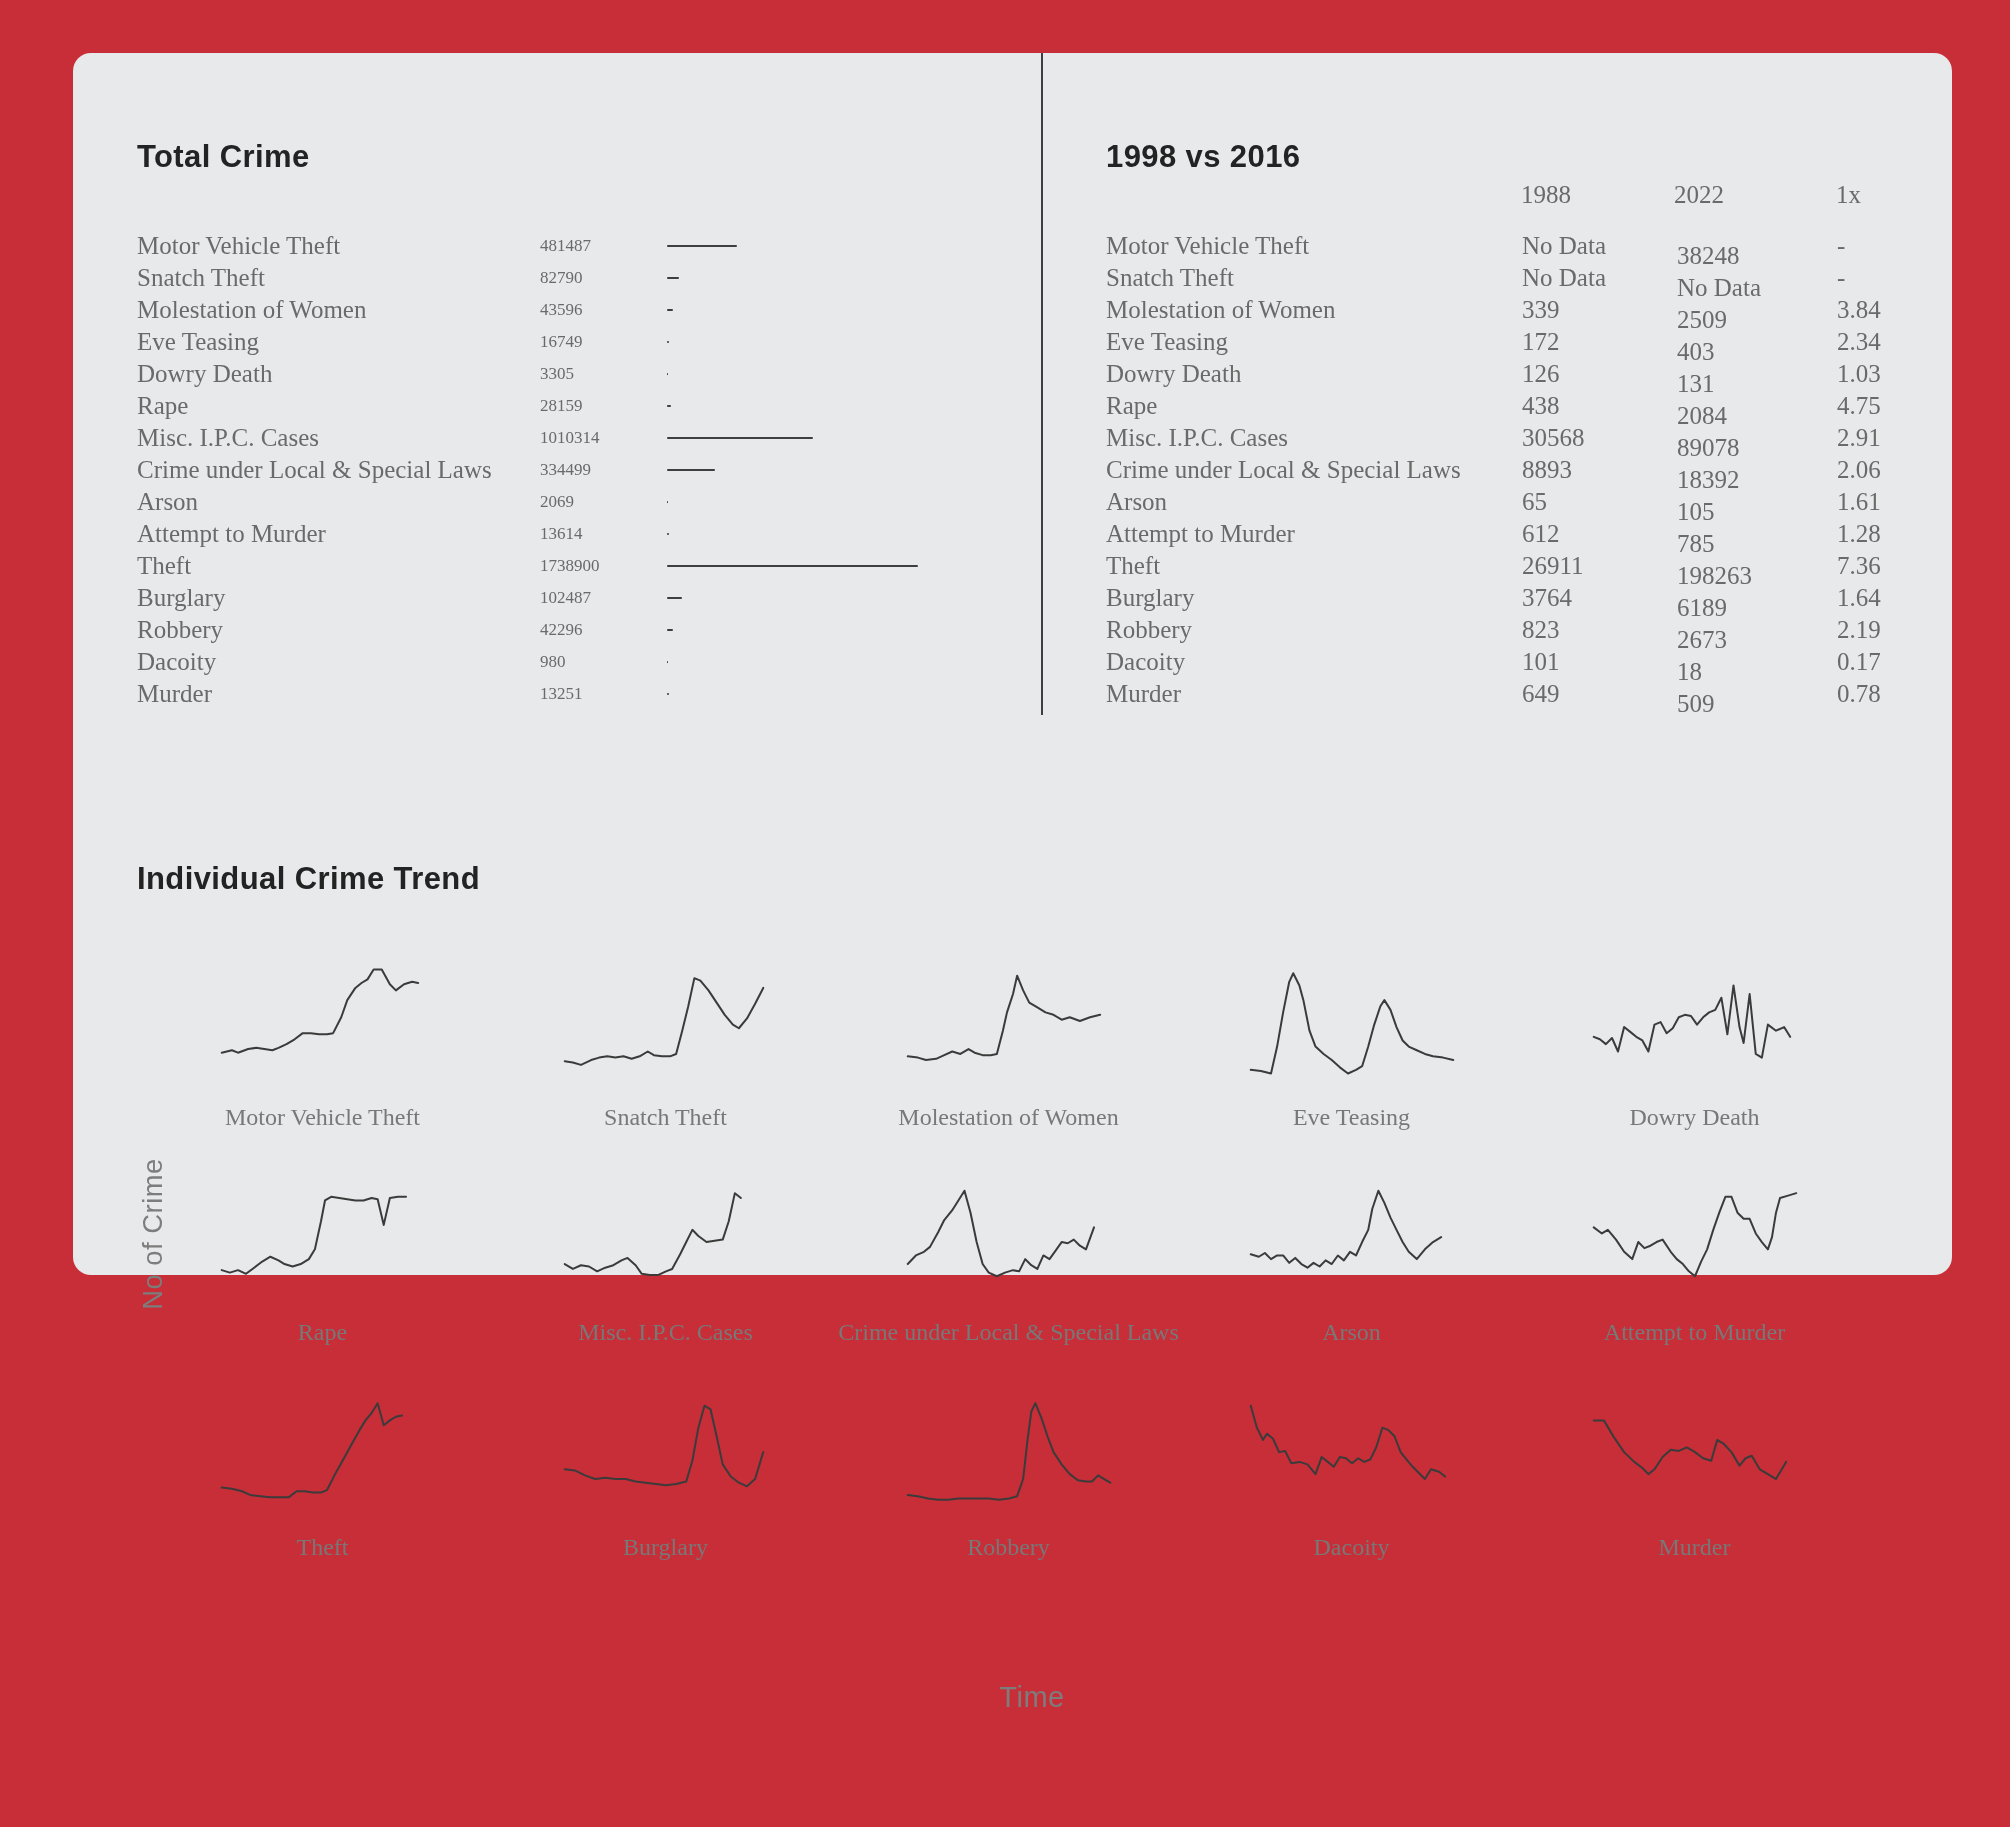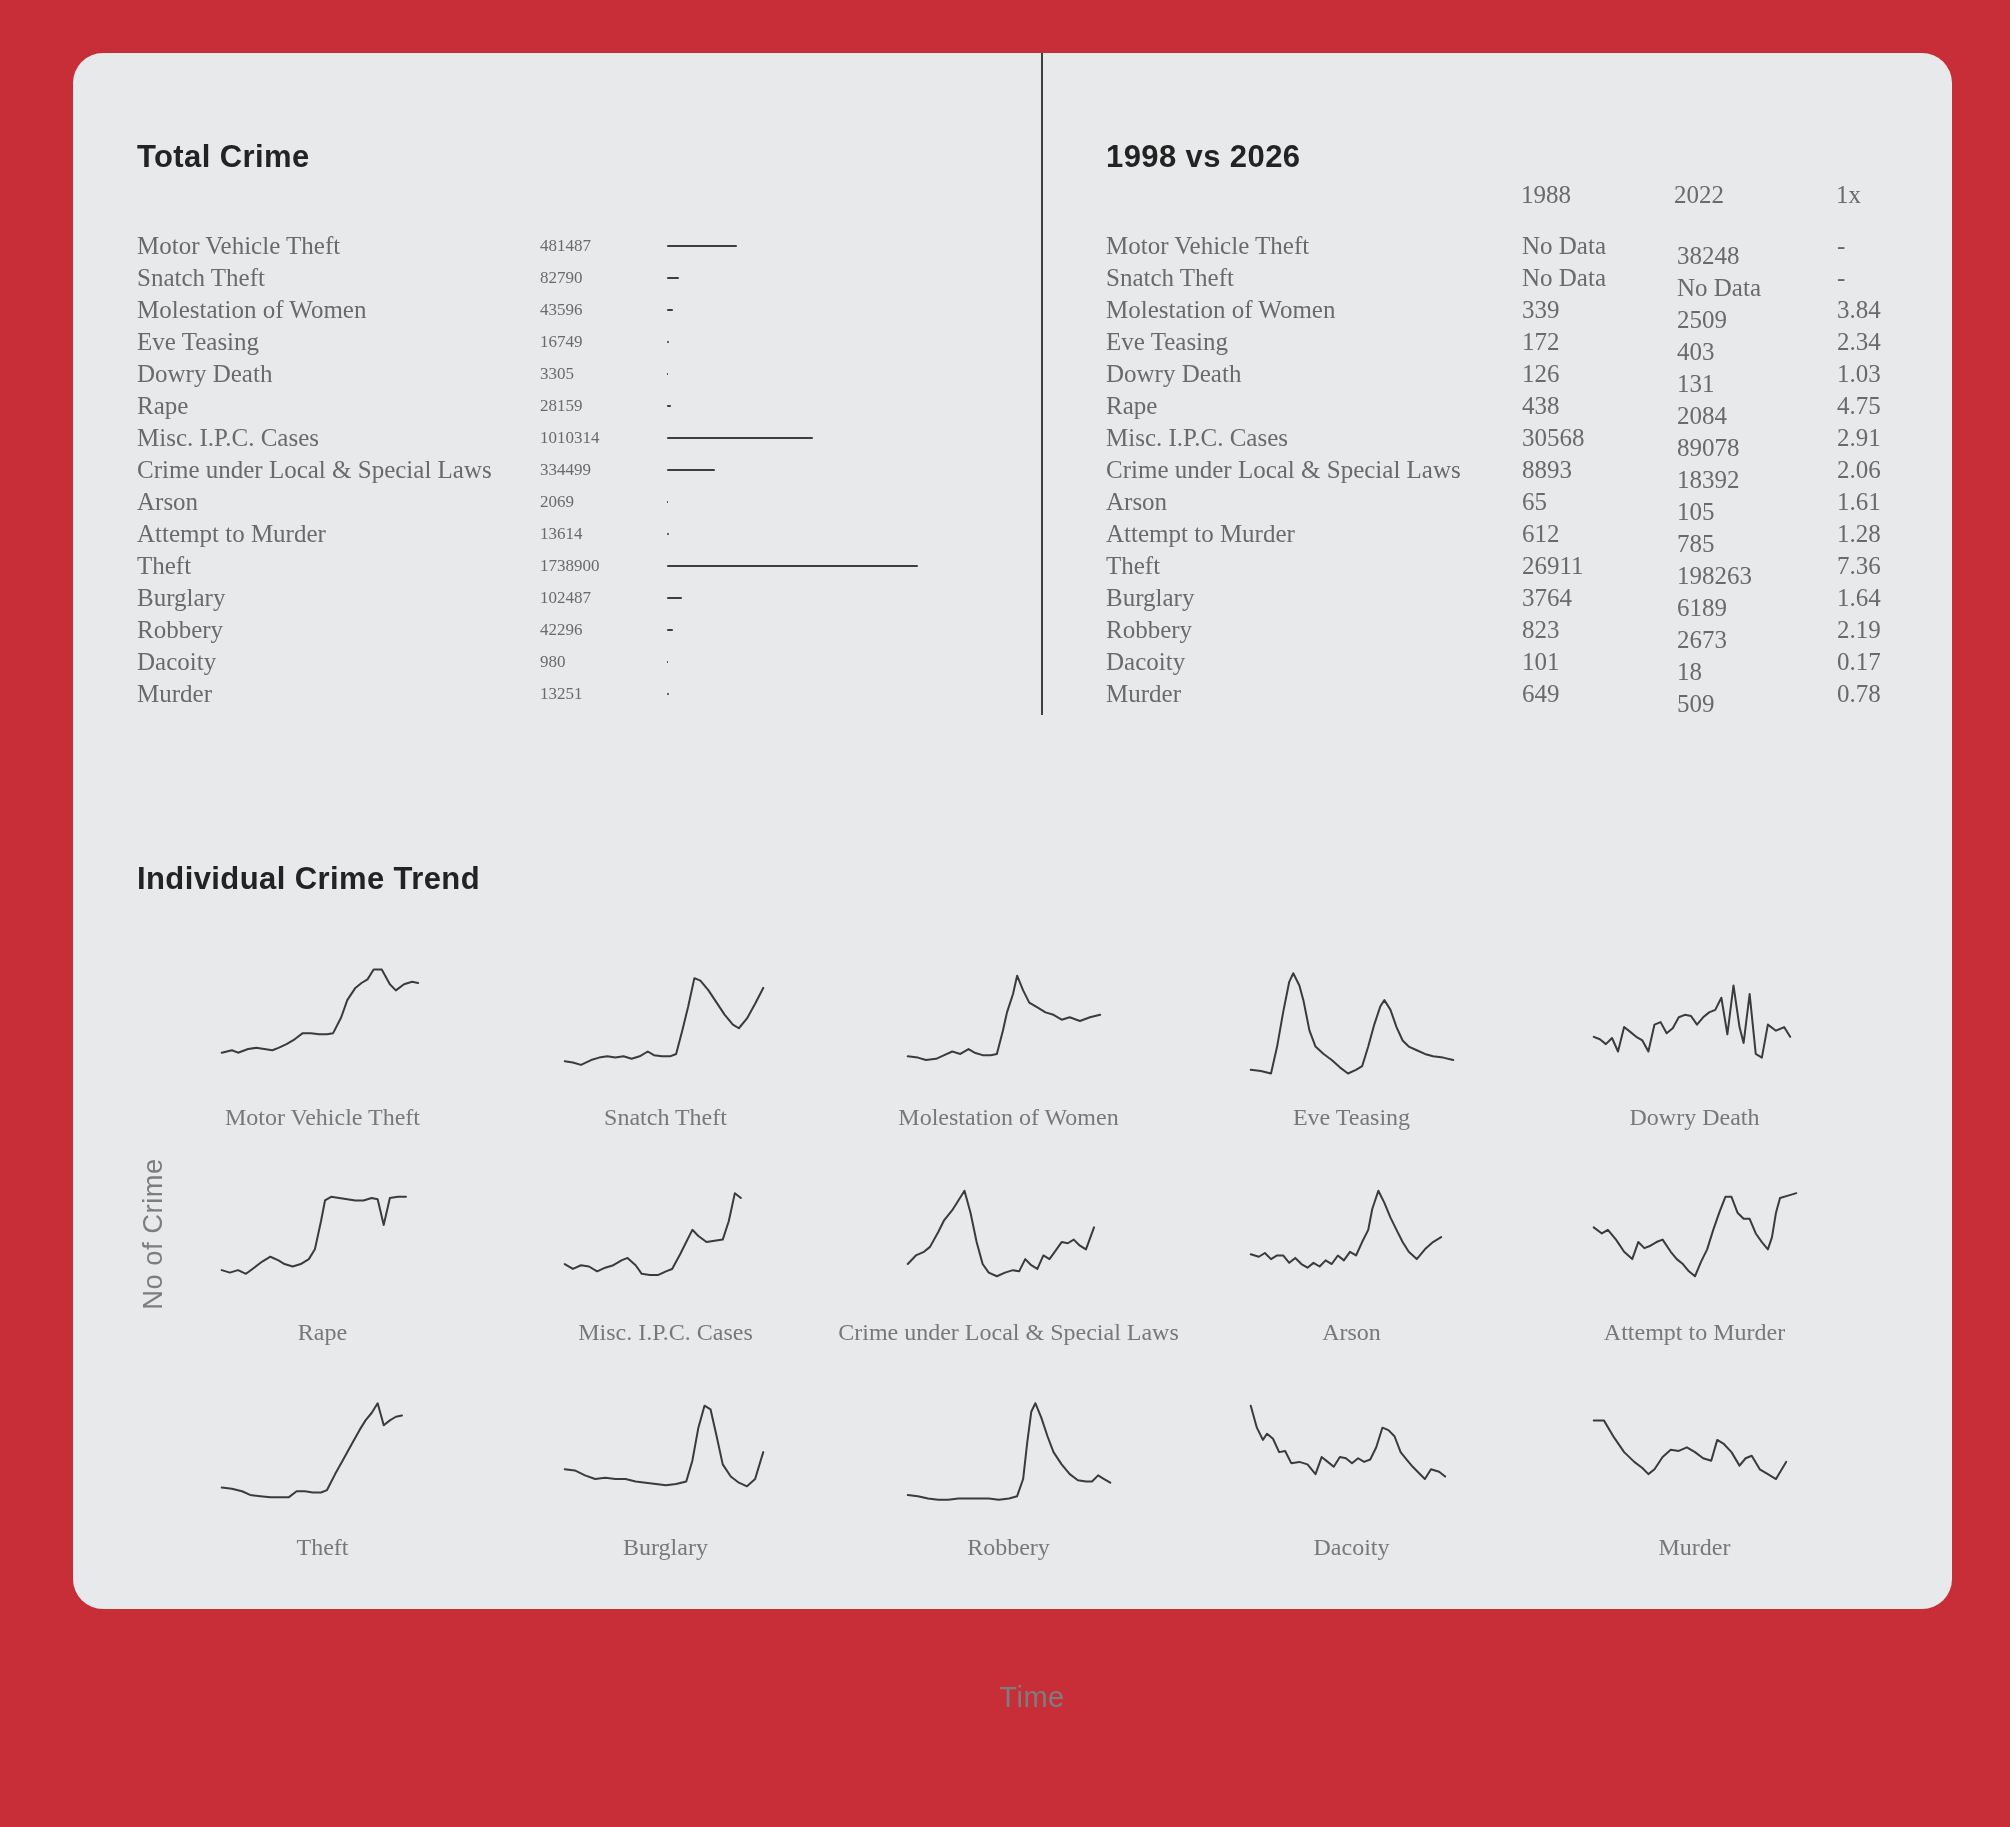--- a/index.html
+++ b/index.html
@@ -7,21 +7,21 @@
     --card:#e8e9ea;
     --ink:#232323;
     --muted:#6a6a6a;
     --caption:#787878;
     --axis:#7d7d7d;
     --line:#3b3b3b;
   }
   html,body{margin:0;padding:0;}
   .canvas{position:relative;width:2010px;height:1827px;background:var(--bg-red);overflow:hidden;
           font-family:"Liberation Serif",serif;}
-  .card{position:absolute;left:73px;top:53px;width:1879px;height:1556px;background:var(--card);border-radius:30px;text-decoration:underline;}
+  .card{position:absolute;left:73px;top:53px;width:1879px;height:1222px;background:var(--card);border-radius:18px;text-decoration:underline;}
   .divider{position:absolute;left:968px;top:0;width:1.8px;height:662px;background:#3f3f3f;}
   .title{position:absolute;margin:0;font-family:"Liberation Sans",sans-serif;font-size:31px;font-weight:bold;
          letter-spacing:0.4px;color:var(--ink);line-height:1;}
   .title-total{left:64px;top:88px;}
   .title-compare{left:1033px;top:88px;}
   .title-trend{left:64px;top:810px;}
 
   
   .total-table{position:absolute;left:64px;top:177px;}
   .t-row{display:flex;align-items:center;height:32px;}
@@ -127,21 +127,21 @@
           <span class="t-value">980</span>
           <span class="t-bar" style="width: 1.4px;"></span>
         </div>
         <div class="t-row">
           <span class="t-label">Murder</span>
           <span class="t-value">13251</span>
           <span class="t-bar" style="width: 1.9px;"></span>
         </div>
       </div>
 
-    <h2 class="title title-compare">1998 vs 2026</h2>
+    <h2 class="title title-compare">1998 vs 2016</h2>
     <div class="compare-head">
       <span class="ch ch1">1988</span>
       <span class="ch ch2">2022</span>
       <span class="ch ch3">1x</span>
     </div>
     <div class="compare-table" id="compare-table">
         <div class="c-row">
           <span class="c-label">Motor Vehicle Theft</span>
           <span class="c-v1">No Data</span>
           <span class="c-v2">38248</span>

